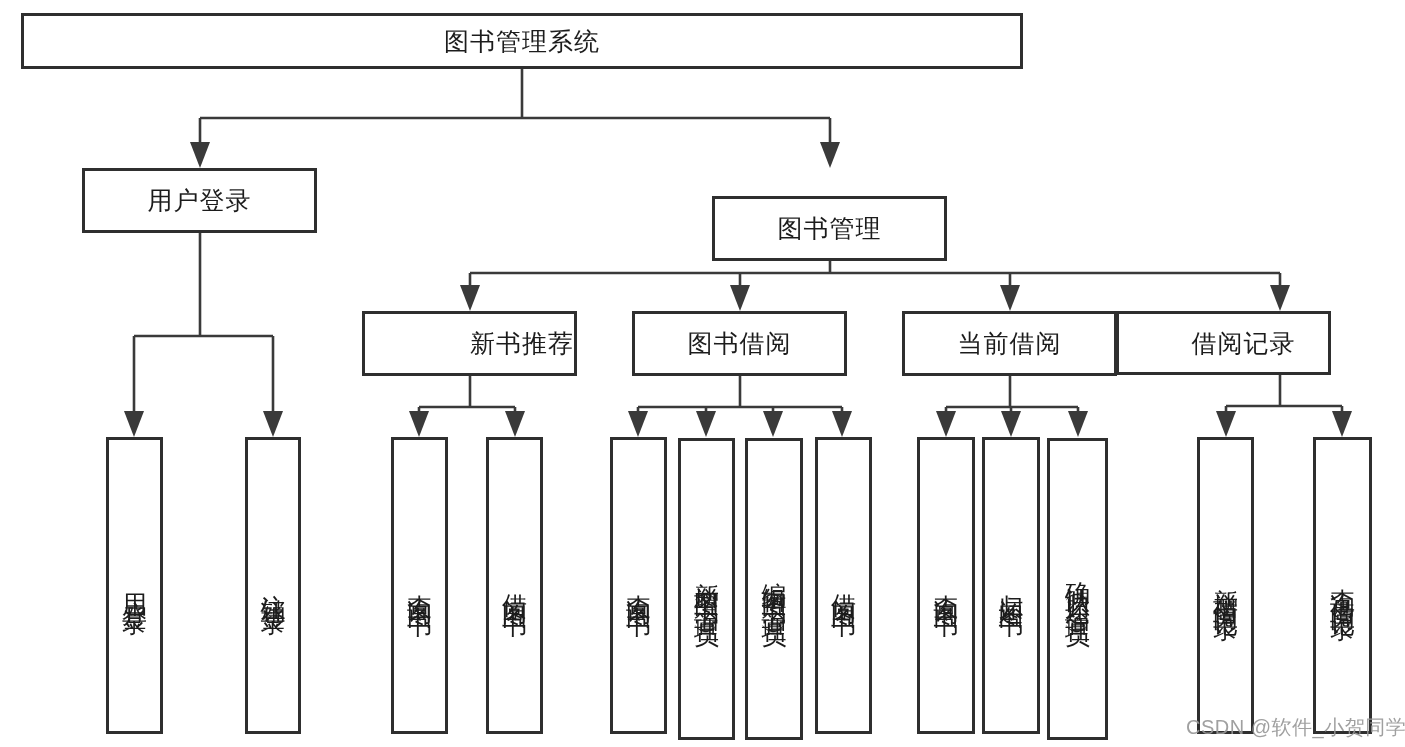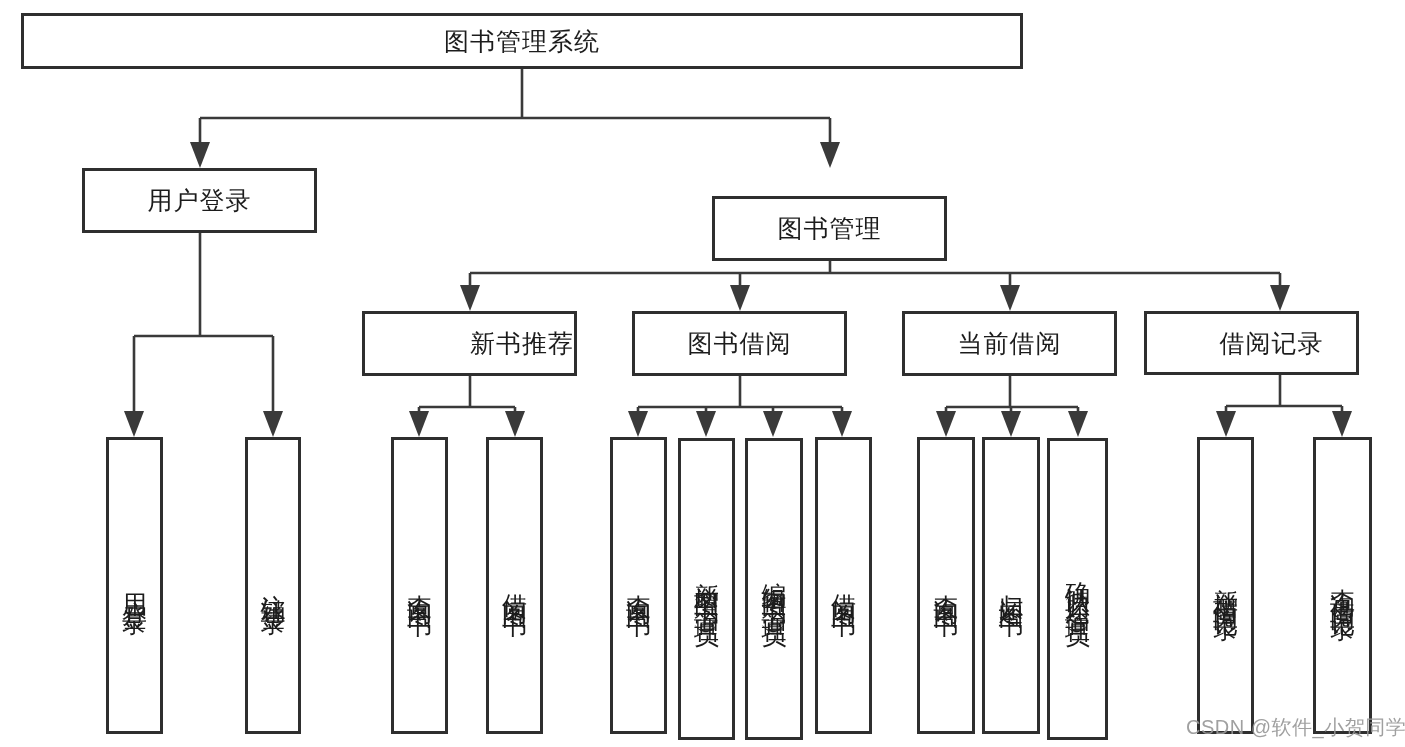--- a/index.html
+++ b/index.html
@@ -138,21 +138,21 @@
 
   <div class="node" style="left:362px; top:311px; width:215px; height:65px;justify-content:flex-end;">
     <span class="hlabel">新书推荐</span>
   </div>
   <div class="node" style="left:902px; top:311px; width:215px; height:65px;">
     <span class="hlabel">当前借阅</span>
   </div>
   <div class="node" style="left:632px; top:311px; width:215px; height:65px;">
     <span class="hlabel">图书借阅</span>
   </div>
-  <div class="node" style="left:1144px; top:311px; width:215px; height:64px;padding-left:40px;">
+  <div class="node" style="left:1116px; top:311px; width:215px; height:64px;padding-left:40px;">
     <span class="hlabel">借阅记录</span>
   </div>
 
   <div class="node" style="left:106px; top:437px; width:57px; height:297px;">
     <span class="vlabel">用户登录</span>
   </div>
   <div class="node" style="left:245px; top:437px; width:56px; height:297px;">
     <span class="vlabel">注销登录</span>
   </div>
 

